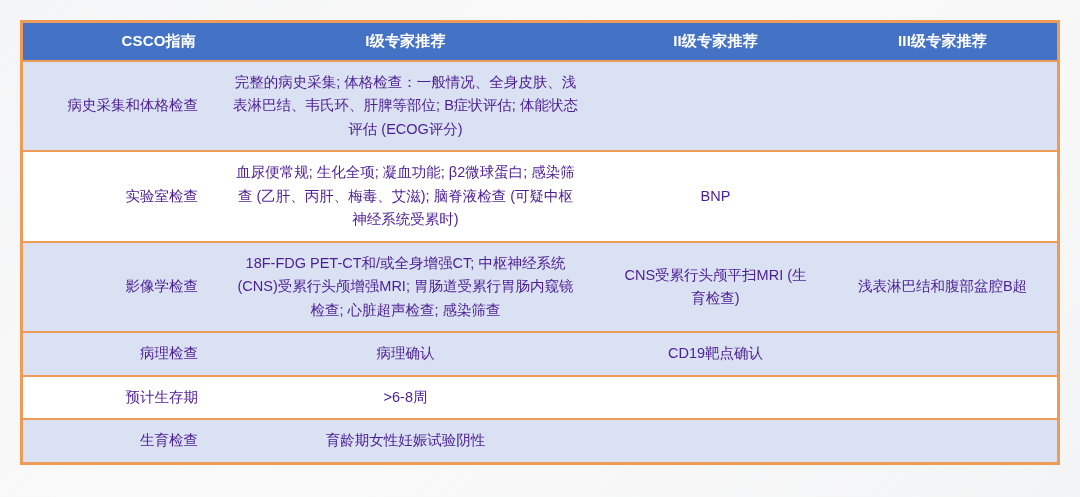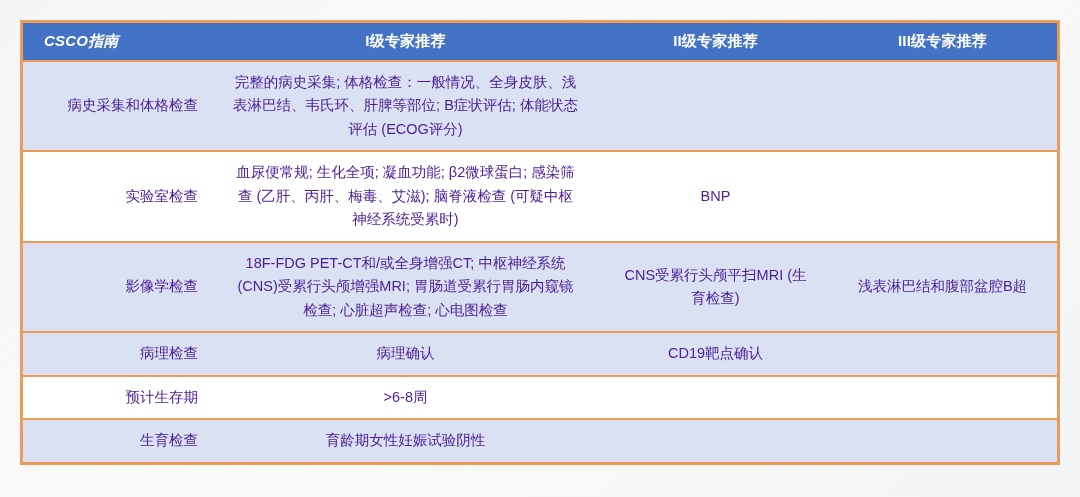--- a/index.html
+++ b/index.html
@@ -50,23 +50,22 @@
     color: #ffffff;
     font-size: 15px;
     font-weight: bold;
     height: 38px;
     padding: 0 12px;
     box-sizing: border-box;
     border: none;
     letter-spacing: 0.2px;
   }
   thead th.head-1 {
-    text-align: left;
+    text-align: right;
     padding-left: 21px;
-    font-style: italic;
   }
   thead th.head-2,
   thead th.head-3,
   thead th.head-4 {
     text-align: center;
   }
 
   tbody td {
     border-top: 2px solid #ED9B56;
     font-size: 14.5px;
@@ -140,21 +139,21 @@
 
         <tr class="plain tall">
           <td class="col-label">实验室检查</td>
           <td class="col-i"><span class="celltext">血尿便常规; 生化全项; 凝血功能; β2微球蛋白; 感染筛查 (乙肝、丙肝、梅毒、艾滋); 脑脊液检查 (可疑中枢神经系统受累时)</span></td>
           <td class="col-ii"><span class="celltext">BNP</span></td>
           <td class="col-iii"><span class="celltext"></span></td>
         </tr>
 
         <tr class="band tall">
           <td class="col-label">影像学检查</td>
-          <td class="col-i"><span class="celltext">18F-FDG PET-CT和/或全身增强CT; 中枢神经系统 (CNS)受累行头颅增强MRI; 胃肠道受累行胃肠内窥镜检查; 心脏超声检查; 心电图检查</span></td>
+          <td class="col-i"><span class="celltext">18F-FDG PET-CT和/或全身增强CT; 中枢神经系统 (CNS)受累行头颅增强MRI; 胃肠道受累行胃肠内窥镜检查; 心脏超声检查; 感染筛查</span></td>
           <td class="col-ii"><span class="celltext">CNS受累行头颅平扫MRI (生育检查)</span></td>
           <td class="col-iii"><span class="celltext">浅表淋巴结和腹部盆腔B超</span></td>
         </tr>
 
 
         <tr class="band short">
           <td class="col-label">病理检查</td>
           <td class="col-i"><span class="celltext">病理确认</span></td>
           <td class="col-ii"><span class="celltext">CD19靶点确认</span></td>
           <td class="col-iii"><span class="celltext"></span></td>

